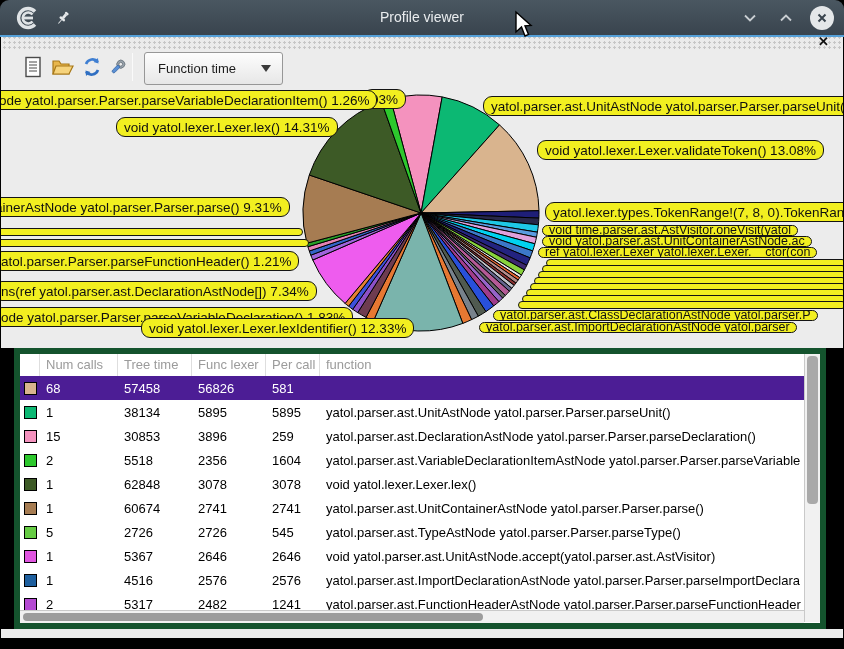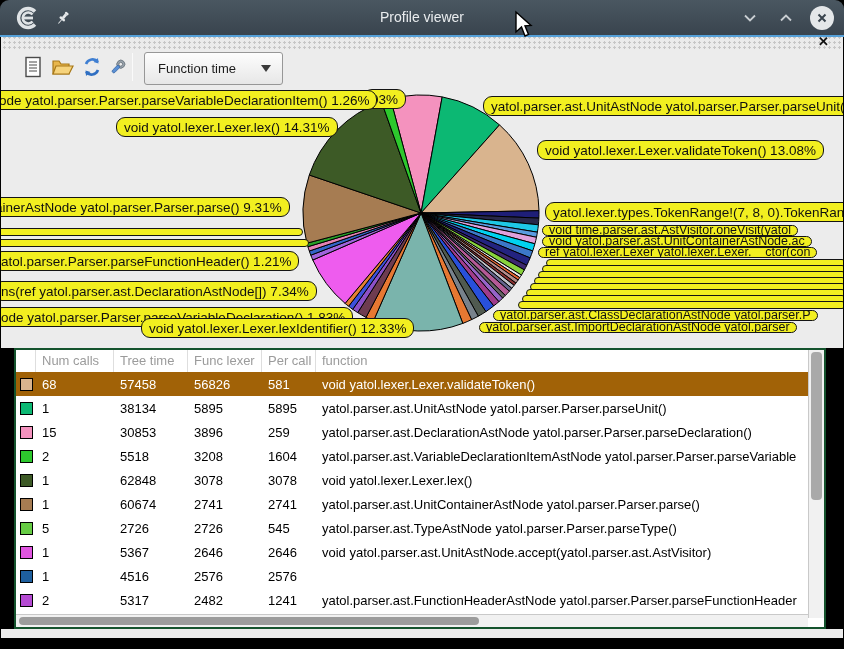--- a/index.html
+++ b/index.html
@@ -37,29 +37,29 @@
   
   .chart { position:absolute; left:1px; top:88px; width:842px; height:260px; background:#ececec; overflow:hidden; }
   .chart svg.pie { position:absolute; left:0; top:0; }
   .pie-label { position:absolute; background:#f2ef20; border:1.5px solid #141414; border-radius:9px;
     padding:1.5px 7px; font-size:13.5px; color:#101010; white-space:nowrap; }
   .pie-label.squish { height:11px; line-height:9px; padding:0 6px; font-size:12.5px; overflow:hidden; border-radius:7px; }
   .pie-label.strip { height:8px; padding:0; border-radius:7px; overflow:hidden; }
 
   
   .table-wrap { position:absolute; left:14px; top:348px; width:812px; height:281px;
-    background:#fff; border:2px solid #14532d; }
+    background:#fff; border:6px solid #14532d; }
   .thead { position:absolute; left:0; top:0; right:16px; height:22px; background:#fff;
     display:grid; grid-template-columns:20px 78px 74px 74px 54px 1fr; }
   .thead .hcell { color:#9b9b9b; font-size:13px; line-height:22px; padding-left:6px;
     border-right:1px solid #dedede; white-space:nowrap; overflow:hidden; }
   .thead .hcell:last-child { border-right:none; }
   .tbody { position:absolute; left:0; top:22px; right:16px; bottom:13px; overflow:hidden; }
   .trow { height:24px; display:grid; grid-template-columns:20px 78px 74px 74px 54px 1fr; align-items:center; background:#fff; }
-  .trow.sel { background:#a16207; color:#fff; }
+  .trow.sel { background:#4c1d95; color:#fff; }
   .trow .cell { font-size:13px; color:inherit; padding-left:6px; white-space:nowrap; overflow:hidden; }
   .trow .c-sw { padding-left:0; display:flex; justify-content:flex-start; }
   .swatch { width:13px; height:13px; border:1px solid #000; margin-left:4px; display:inline-block; }
 
   .vscroll { position:absolute; right:0; top:0; width:16px; height:268px; background:#f1f1f1; border-left:1px solid #c9c9c9; }
   .vthumb { position:absolute; left:2px; top:2px; width:11px; height:148px; background:#a9a9a9; border-radius:4px; }
   .hscroll { position:absolute; left:0; bottom:0; height:13px; right:16px; background:#f1f1f1; border-top:1px solid #c9c9c9; }
   .hthumb { position:absolute; left:3px; top:2px; width:460px; height:8px; background:#9c9c9c; border-radius:4px; }
 
   .bottom-margin { position:absolute; left:1px; top:629px; width:842px; height:9px; background:#ececec; }
@@ -239,21 +239,20 @@
     </div>
     <div class="tbody">
         <div class="trow sel">
           <div class="cell c-sw">
             <span class="swatch" style="background: rgb(217, 180, 142);"></span>
           </div>
           <div class="cell">68</div>
           <div class="cell">57458</div>
           <div class="cell">56826</div>
           <div class="cell">581</div>
-          <div class="cell">void yatol.lexer.Lexer.validateToken()</div>
         </div>
         <div class="trow">
           <div class="cell c-sw">
             <span class="swatch" style="background: rgb(12, 184, 115);"></span>
           </div>
           <div class="cell">1</div>
           <div class="cell">38134</div>
           <div class="cell">5895</div>
           <div class="cell">5895</div>
           <div class="cell">yatol.parser.ast.UnitAstNode yatol.parser.Parser.parseUnit()</div>
@@ -267,21 +266,21 @@
           <div class="cell">3896</div>
           <div class="cell">259</div>
           <div class="cell">yatol.parser.ast.DeclarationAstNode yatol.parser.Parser.parseDeclaration()</div>
         </div>
         <div class="trow">
           <div class="cell c-sw">
             <span class="swatch" style="background: rgb(45, 200, 45);"></span>
           </div>
           <div class="cell">2</div>
           <div class="cell">5518</div>
-          <div class="cell">3208</div>
+          <div class="cell">2356</div>
           <div class="cell">1604</div>
           <div class="cell">yatol.parser.ast.VariableDeclarationItemAstNode yatol.parser.Parser.parseVariable</div>
         </div>
         <div class="trow">
           <div class="cell c-sw">
             <span class="swatch" style="background: rgb(61, 90, 38);"></span>
           </div>
           <div class="cell">1</div>
           <div class="cell">62848</div>
           <div class="cell">3078</div>
@@ -319,20 +318,21 @@
           <div class="cell">void yatol.parser.ast.UnitAstNode.accept(yatol.parser.ast.AstVisitor)</div>
         </div>
         <div class="trow">
           <div class="cell c-sw">
             <span class="swatch" style="background: rgb(30, 95, 158);"></span>
           </div>
           <div class="cell">1</div>
           <div class="cell">4516</div>
           <div class="cell">2576</div>
           <div class="cell">2576</div>
+          <div class="cell">yatol.parser.ast.ImportDeclarationAstNode yatol.parser.Parser.parseImportDeclara</div>
         </div>
         <div class="trow">
           <div class="cell c-sw">
             <span class="swatch" style="background: rgb(180, 74, 210);"></span>
           </div>
           <div class="cell">2</div>
           <div class="cell">5317</div>
           <div class="cell">2482</div>
           <div class="cell">1241</div>
           <div class="cell">yatol.parser.ast.FunctionHeaderAstNode yatol.parser.Parser.parseFunctionHeader</div>

